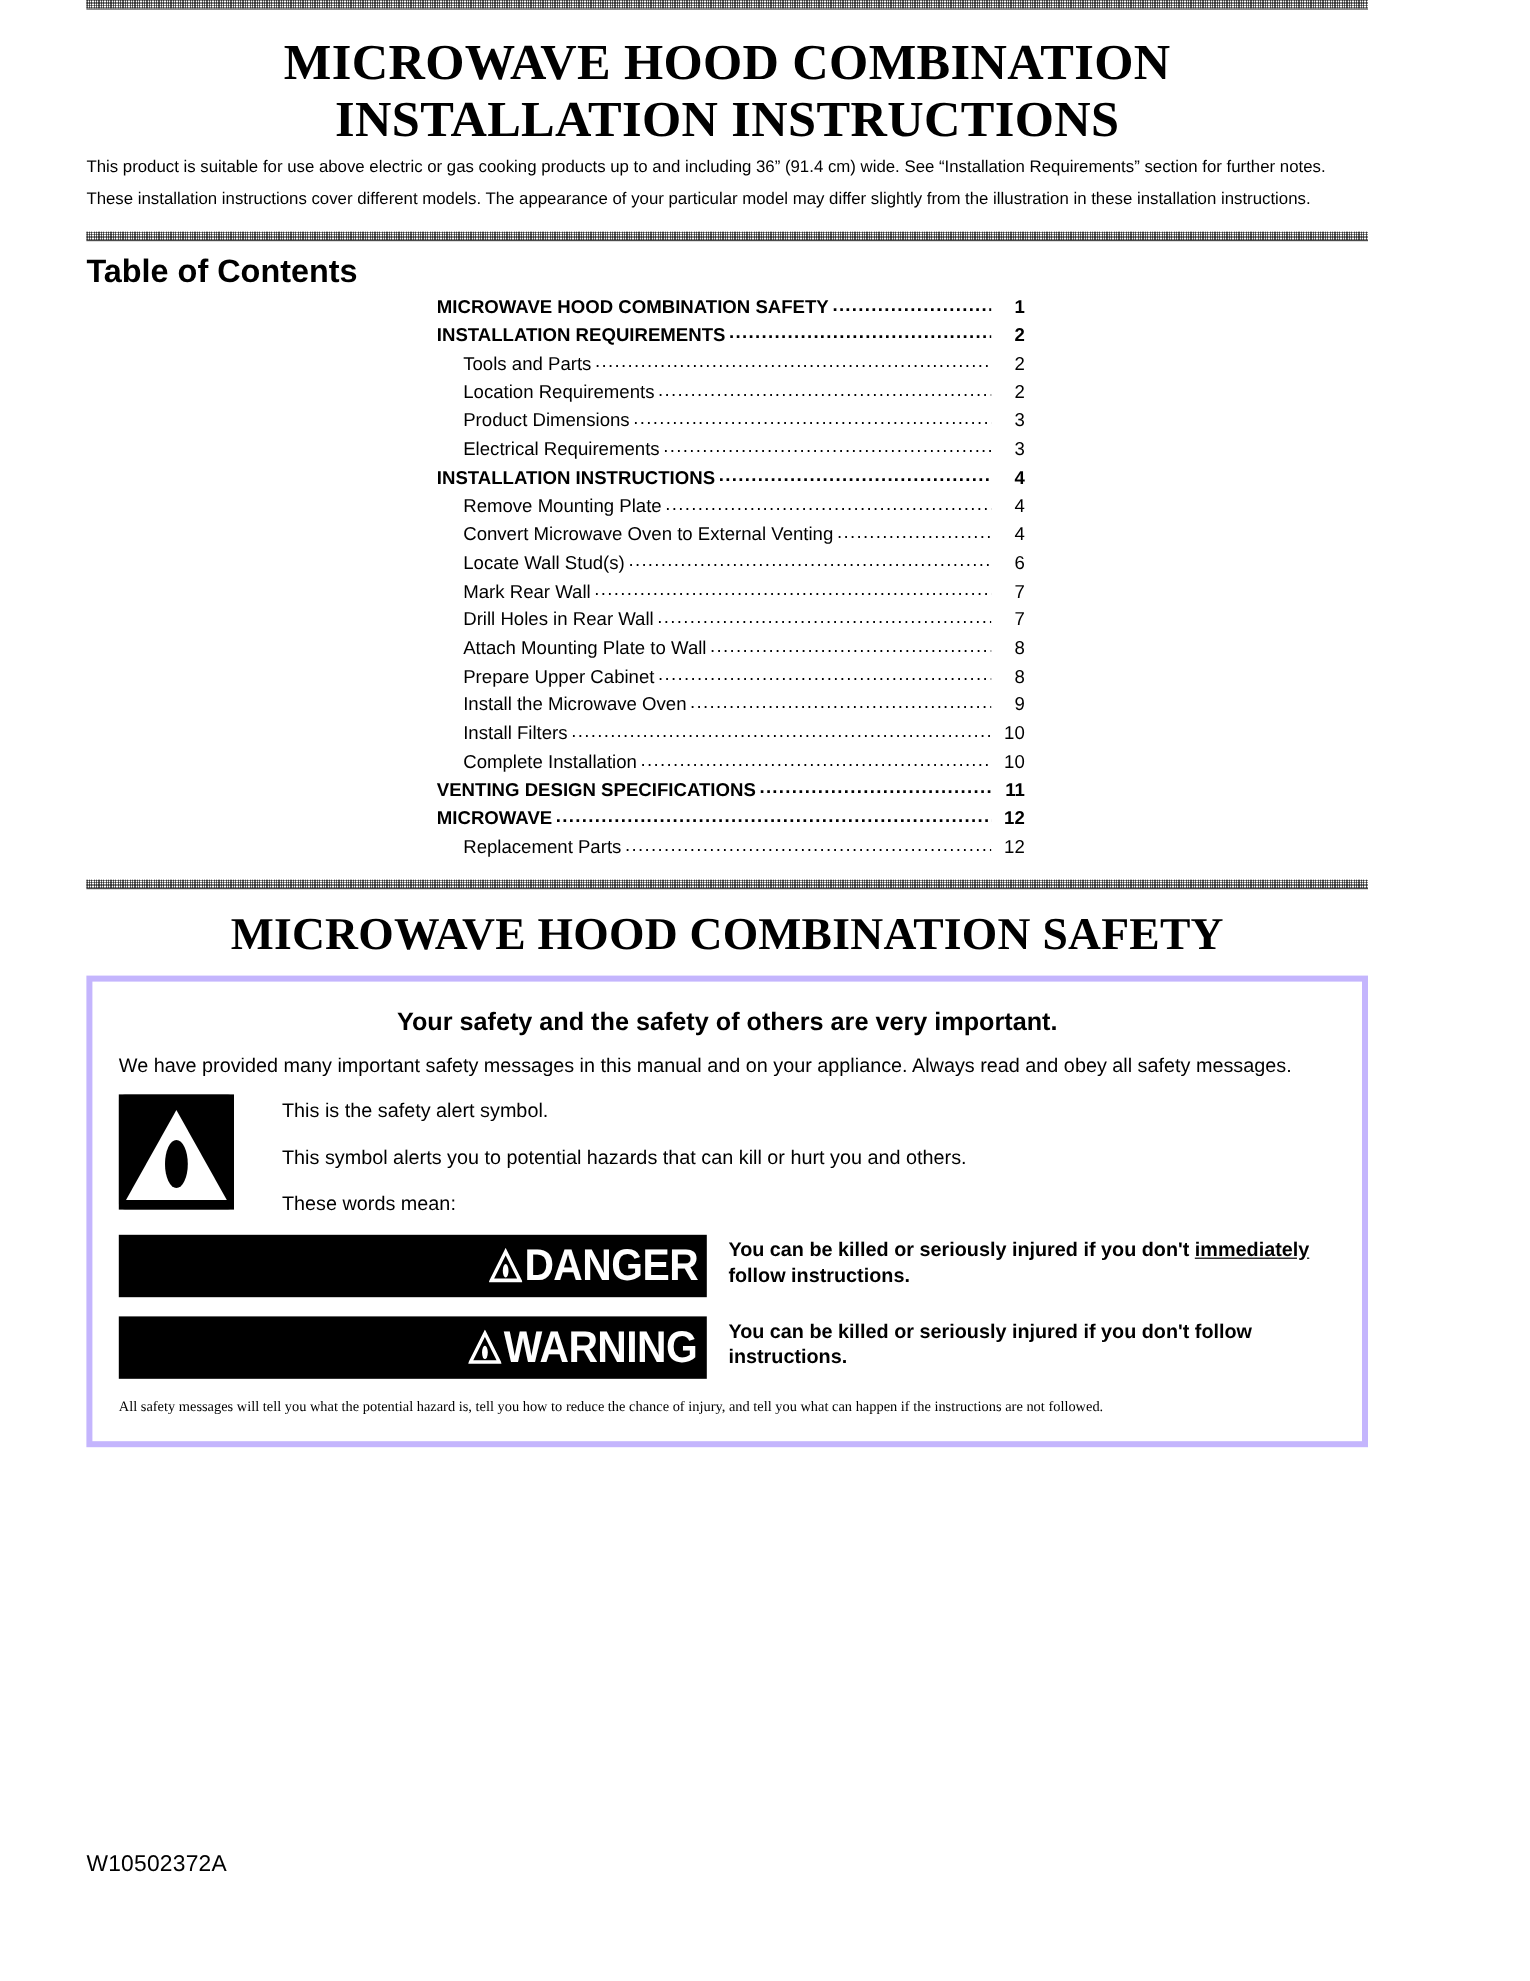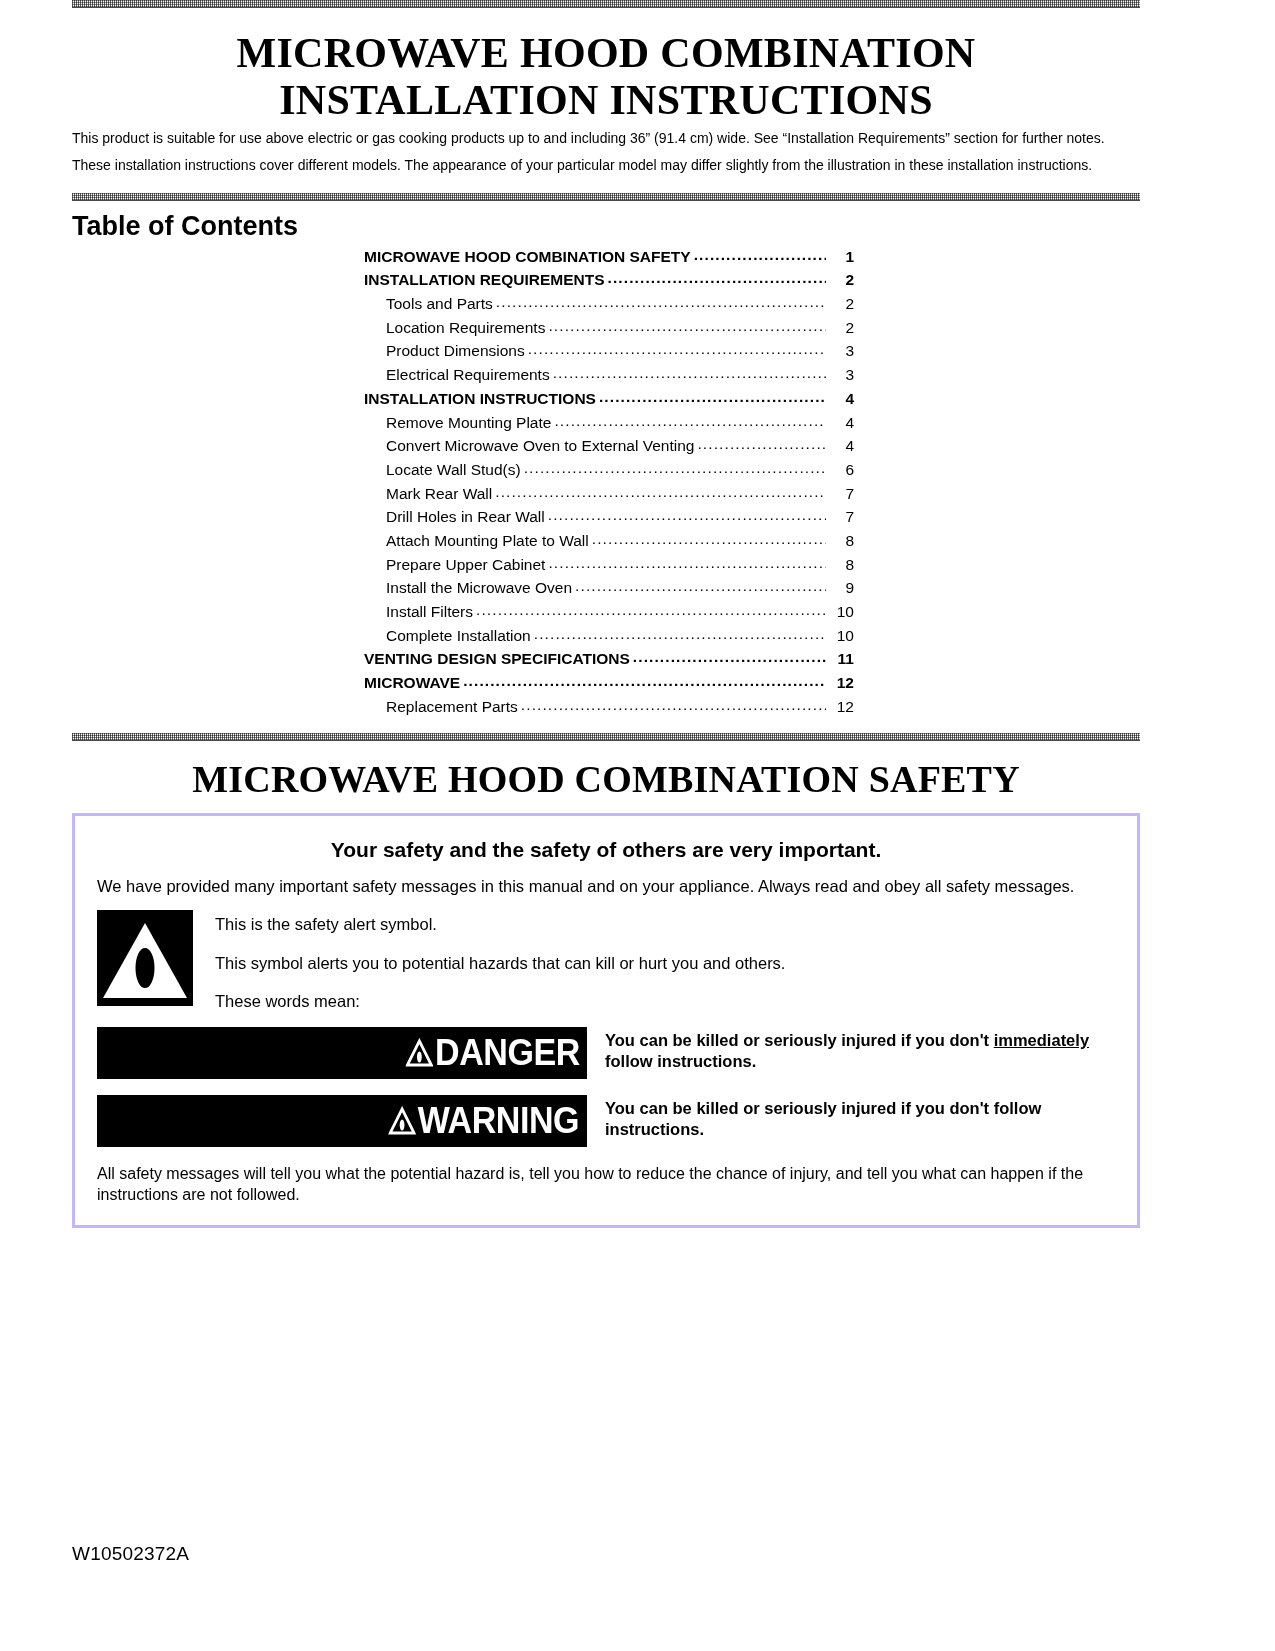--- a/index.html
+++ b/index.html
@@ -128,40 +128,41 @@
     font-family: "Liberation Serif", serif;
     font-weight: bold;
     font-size: 38px;
     text-align: center;
     margin: 16px 0 12px 0;
     letter-spacing: 0.2px;
   }
 
   
   .safety-box {
-    border: 3px solid #c4b5fd;
+    border: 5px solid #c4b5fd;
     padding: 18px 22px 20px 22px;
     box-sizing: border-box;
   }
   .safety-box-title {
     text-align: center;
     font-size: 21px;
     font-weight: bold;
     margin: 4px 0 14px 0;
   }
   .safety-p {
     font-size: 16.5px;
     line-height: 1.33;
     margin: 0 0 12px 0;
   }
 
   .symbol-block {
     display: flex;
     align-items: flex-start;
     margin: 10px 0 14px 0;
+    gap: 18px;
   }
   .alert-symbol {
     flex: 0 0 auto;
     width: 96px;
     height: 96px;
     background: #000;
     position: relative;
     margin-right: 22px;
   }
   .alert-symbol svg { display: block; }
@@ -203,23 +204,24 @@
   .signal-desc {
     flex: 1 1 auto;
     font-size: 16.5px;
     font-weight: bold;
     line-height: 1.3;
     padding-top: 3px;
   }
   .signal-desc u { text-decoration: underline; }
 
   .closing-p {
-    font-size: 16px;
+    font-size: 12px;
     line-height: 1.33;
     margin: 6px 0 0 0;
+    font-family: Liberation Serif, serif;
   }
 
   .footer-code {
     position: absolute;
     left: 72px;
     top: 1543px;
     font-size: 19px;
     font-weight: normal;
     letter-spacing: 0.2px;
   }

